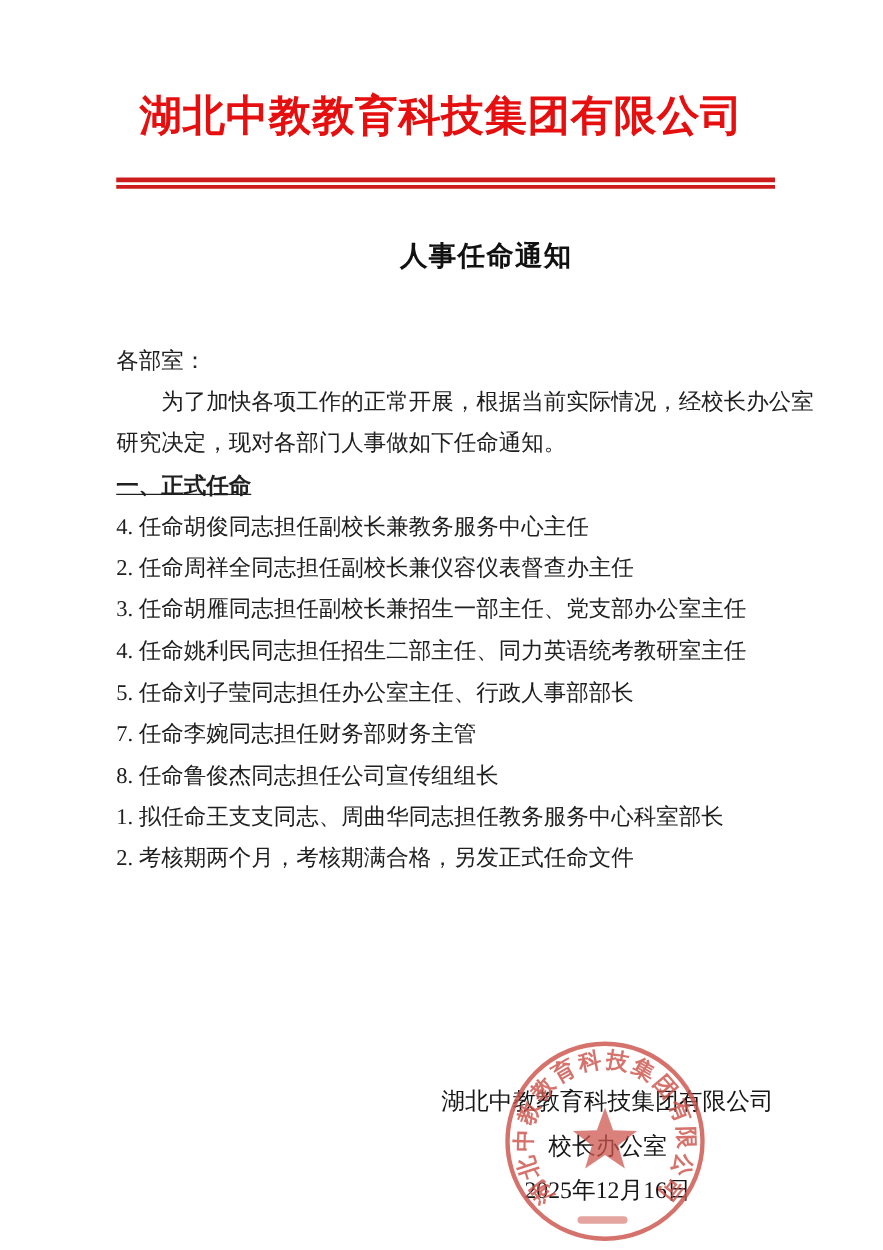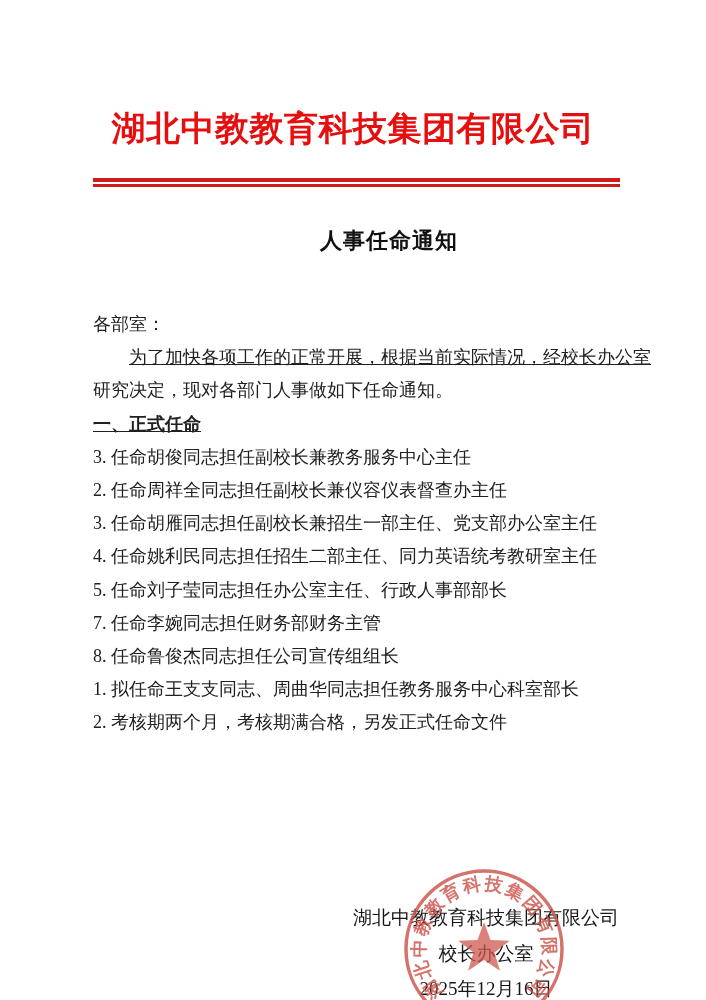--- a/index.html
+++ b/index.html
@@ -1,21 +1,21 @@
 <!DOCTYPE html>
 <html><head>
 <meta charset="utf-8">
 <style>
   html, body { margin:0; padding:0; }
   body {
     width:706px; height:1000px; background:#ffffff; position:relative;
     font-family:"Liberation Serif","DejaVu Serif",serif; color:#1c1c1c;
     overflow:hidden;
   }
-  .page { position:absolute; inset:0;margin-top:36px; }
+  .page { position:absolute; inset:0; }
 
   .letterhead {
     position:absolute; top:70px; left:0; width:706px; margin:0;
     text-align:center; font-size:34px; font-weight:bold; color:#e60f0f;
     letter-spacing:0.5px; white-space:nowrap;
   }
   .rule { position:absolute; top:142px; left:93px; width:527px; }
   .rule .bar-top { height:4px; background:#ce1c1c; }
   .rule .bar-gap { height:2px; background:#ffffff; }
   .rule .bar-bottom { height:3px; background:#ce1c1c; }
@@ -25,21 +25,21 @@
     text-align:center; font-size:22px; font-weight:bold; color:#111;
     letter-spacing:1px;
     padding-left:36px;
   }
 
   .body-block {
     position:absolute; top:272px; left:93px; width:530px;
     font-size:18px; line-height:33.2px; color:#202020;
   }
   .body-block p { margin:0; white-space:nowrap; }
-  .indent { text-indent:2em;text-decoration:underline; }
+  .indent { text-indent:2em; }
   .sec-heading { font-weight:bold;text-decoration:underline; }
 
   .signature {
     position:absolute; top:864px; left:346px; width:280px;
     text-align:center; font-size:19px; line-height:35.5px; color:#161616;
   }
   .signature p { margin:0; white-space:nowrap; }
 
   .seal {
     position:absolute; left:398px; top:826px; width:172px; height:172px;
@@ -64,21 +64,21 @@
   </div>
 
   <h2 class="doc-title">人事任命通知</h2>
 
   <div class="body-block">
     <p>各部室：</p>
     <p class="indent">为了加快各项工作的正常开展，根据当前实际情况，经校长办公室</p>
     <p>研究决定，现对各部门人事做如下任命通知。</p>
 
     <p class="sec-heading">一、正式任命</p>
-    <p>3. 任命胡俊同志担任副校长兼教务服务中心主任</p>
+    <p>4. 任命胡俊同志担任副校长兼教务服务中心主任</p>
     <p>2. 任命周祥全同志担任副校长兼仪容仪表督查办主任</p>
     <p>3. 任命胡雁同志担任副校长兼招生一部主任、党支部办公室主任</p>
     <p>4. 任命姚利民同志担任招生二部主任、同力英语统考教研室主任</p>
     <p>5. 任命刘子莹同志担任办公室主任、行政人事部部长</p>
     <p>7. 任命李婉同志担任财务部财务主管</p>
     <p>8. 任命鲁俊杰同志担任公司宣传组组长</p>
 
     <p>1. 拟任命王支支同志、周曲华同志担任教务服务中心科室部长</p>
     <p>2. 考核期两个月，考核期满合格，另发正式任命文件</p>
   </div>

